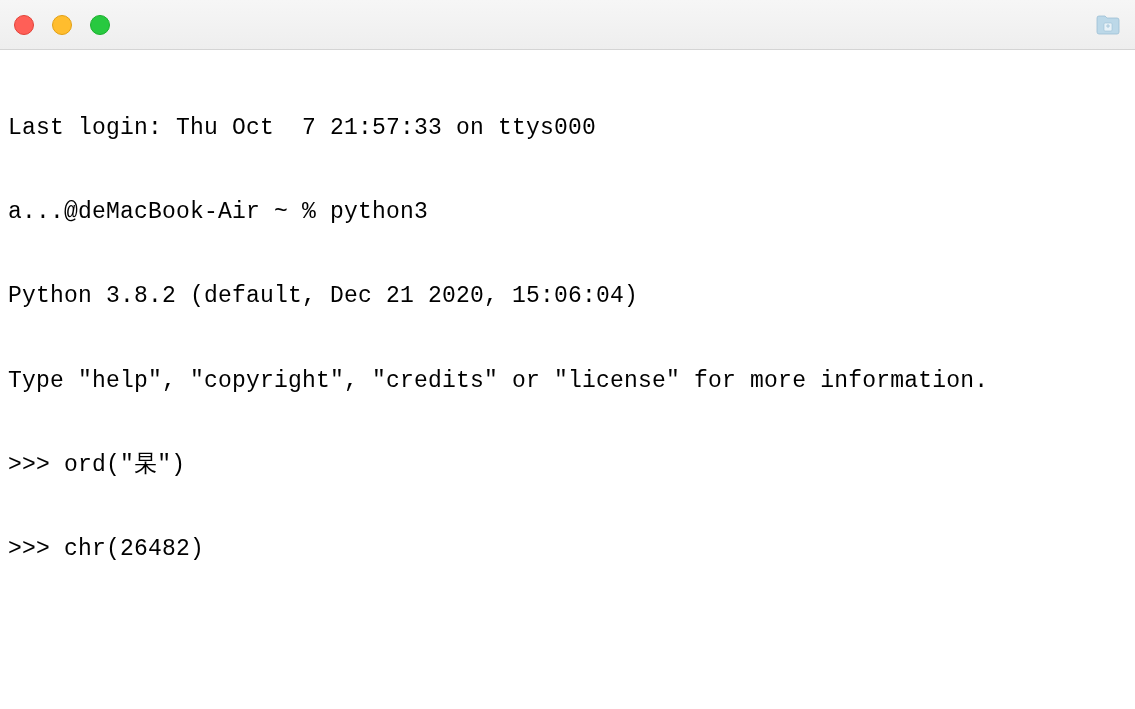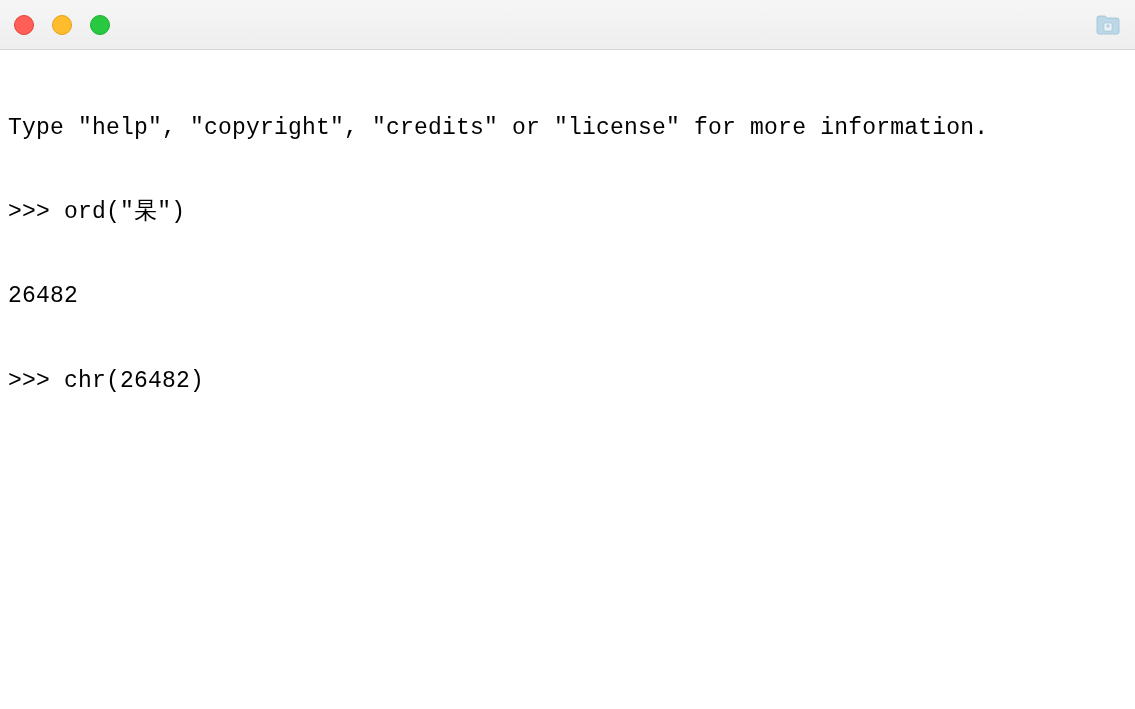--- a/index.html
+++ b/index.html
@@ -74,19 +74,21 @@
   <div class="folder-icon">
     <svg viewBox="0 0 26 22">
       <path d="M2 4 Q2 2 4 2 L10 2 L12 4 L22 4 Q24 4 24 6 L24 18 Q24 20 22 20 L4 20 Q2 20 2 18 Z" fill="#bcd8e8" stroke="#9cbfd4" stroke-width="0.8"></path>
       <rect x="9" y="9" width="8" height="8" rx="1" fill="#e8f2f8" stroke="#9cbfd4" stroke-width="0.6"></rect>
       <path d="M13 10 L13 14 M11 12 L15 12" stroke="#9cbfd4" stroke-width="0.8" fill="none"></path>
     </svg>
   </div>
 </div>
 
 <div class="terminal-area">
+  <span class="line">Last login: Thu Oct  7 21:57:33 on ttys000</span>
+  <span class="line">a...@deMacBook-Air ~ % python3</span>
+  <span class="line">Python 3.8.2 (default, Dec 21 2020, 15:06:04)</span>
   <span class="line">Type "help", "copyright", "credits" or "license" for more information.</span>
   <span class="line">&gt;&gt;&gt; ord("杲")</span>
-  <span class="line">26482</span>
   <span class="line">&gt;&gt;&gt; chr(26482)</span>
   
   
 </div>
 
 </body></html>

